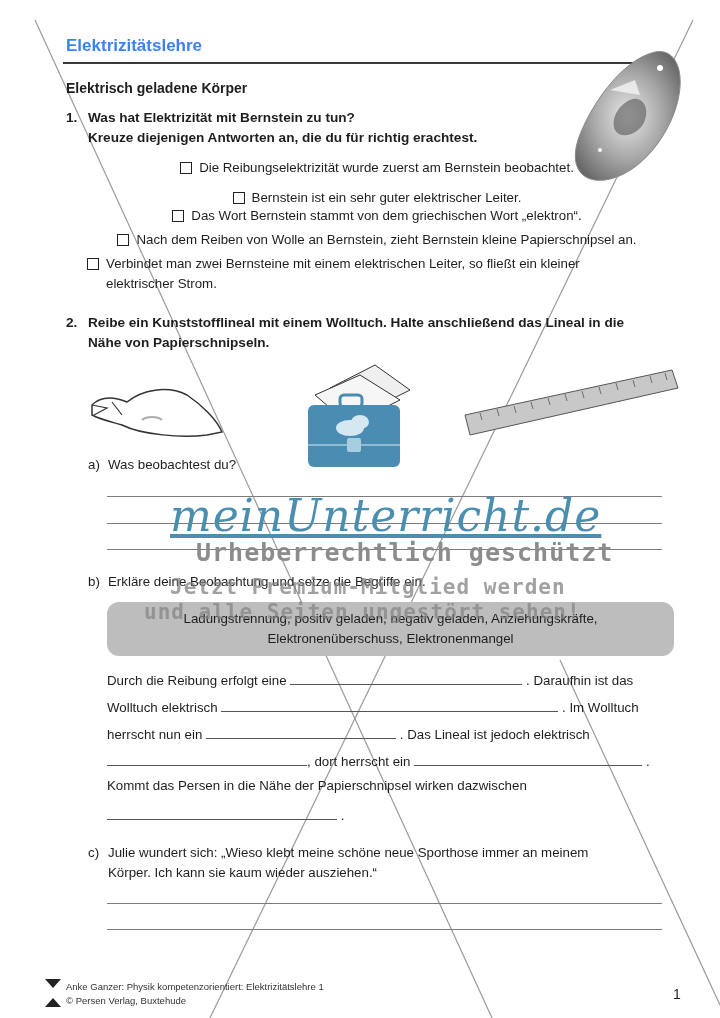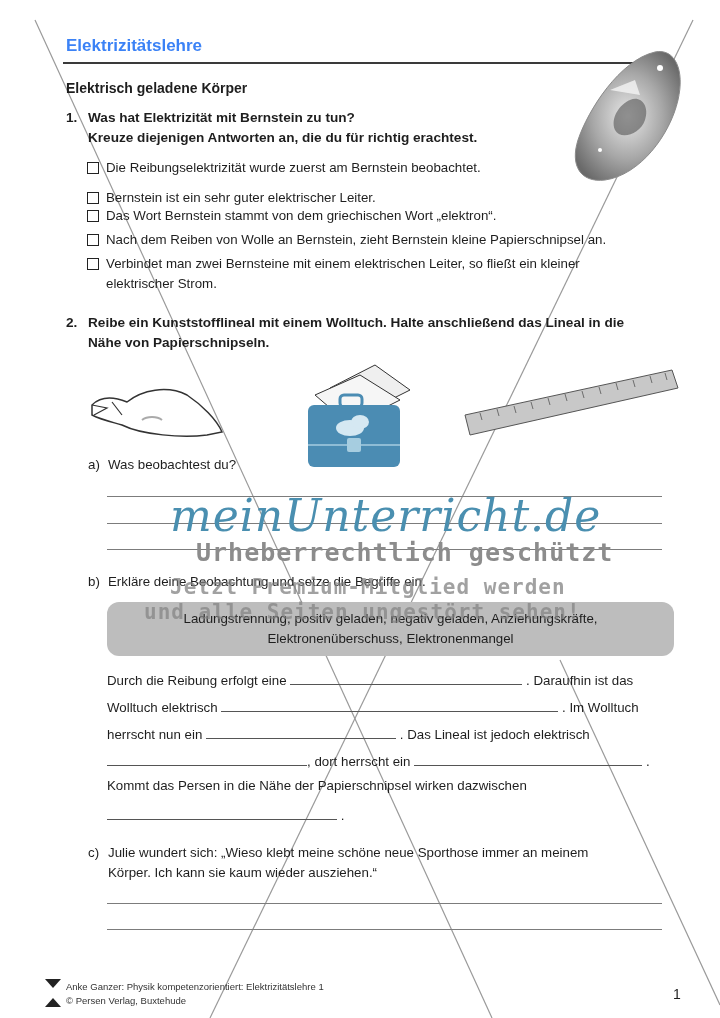--- a/index.html
+++ b/index.html
@@ -4,30 +4,30 @@
   <style>
     html, body { margin: 0; padding: 0; background: #ffffff; }
     body { width: 720px; height: 1018px; position: relative; overflow: hidden; font-family: "Liberation Sans", sans-serif; color: #1e1e1e; }
     .abs { position: absolute; }
     .header-title { left: 66px; top: 36px; font-size: 17px; font-weight: bold; color: #3b82f6; }
     .header-rule { left: 63px; top: 62px; width: 612px; height: 1.5px; background: #3a3a3a; }
     .section-title { left: 66px; top: 80px; font-size: 14px; font-weight: bold; }
     .q { font-size: 13.6px; font-weight: bold; line-height: 20px; }
     .q .num { display: inline-block; width: 22px; }
     .q .indent { padding-left: 22px; }
-    .opt { font-size: 13.3px; line-height: 20px; left: 87px; width: 580px; display: flex; }
+    .opt { font-size: 13.3px; line-height: 20px; left: 87px; width: 580px; display: flex; justify-content: center; }
     .cb { display: inline-block; width: 10px; height: 10px; border: 1.6px solid #222; margin: 4px 7px 0 0; flex: 0 0 auto; box-sizing: content-box; }
     .sub { font-size: 13.3px; line-height: 20px; }
     .answer-line { height: 1px; background: #7c7c7c; }
     .terms-box { left: 107px; top: 602px; width: 567px; height: 54px; background: #bdbdbd; border-radius: 12px; text-align: center; font-size: 13.3px; line-height: 20px; padding-top: 7px; box-sizing: border-box; }
     .fill { font-size: 13.3px; left: 107px; }
     .blank { display: inline-block; border-bottom: 1px solid #555; height: 14px; vertical-align: baseline; }
     .footer-text { left: 66px; font-size: 9.5px; color: #333; }
     .page-num { left: 673px; top: 986px; font-size: 14px; }
-    .watermark-1 { left: 170px; top: 490px; font-family: "DejaVu Serif", serif; font-style: italic; font-size: 44px; color: #4a8fb0; letter-spacing: 1px; }
+    .watermark-1 { left: 170px; top: 490px; font-family: "DejaVu Serif", serif; font-style: italic; font-size: 44px; color: #4a8fb0; letter-spacing: 1px; text-decoration: underline; }
     .watermark-2 { left: 196px; top: 538px; font-family: "DejaVu Sans Mono", monospace; font-weight: bold; font-size: 25px; color: #8c8c8c; letter-spacing: 1px; }
     .watermark-3 { left: 170px; top: 575px; font-family: "DejaVu Sans Mono", monospace; font-weight: bold; font-size: 21px; color: rgba(130,130,130,0.75); letter-spacing: 1px; }
     .watermark-4 { left: 144px; top: 600px; font-family: "DejaVu Sans Mono", monospace; font-weight: bold; font-size: 21px; color: rgba(130,130,130,0.7); letter-spacing: 1px; }
   </style>
 </head>
 <body>
 
 <svg class="abs" style="left:0;top:0" width="720" height="1018">
   <line x1="35" y1="20" x2="492" y2="1018" stroke="#9a9a9a" stroke-width="1.2"></line>
   <line x1="693" y1="20" x2="210" y2="1018" stroke="#9a9a9a" stroke-width="1.2"></line>

